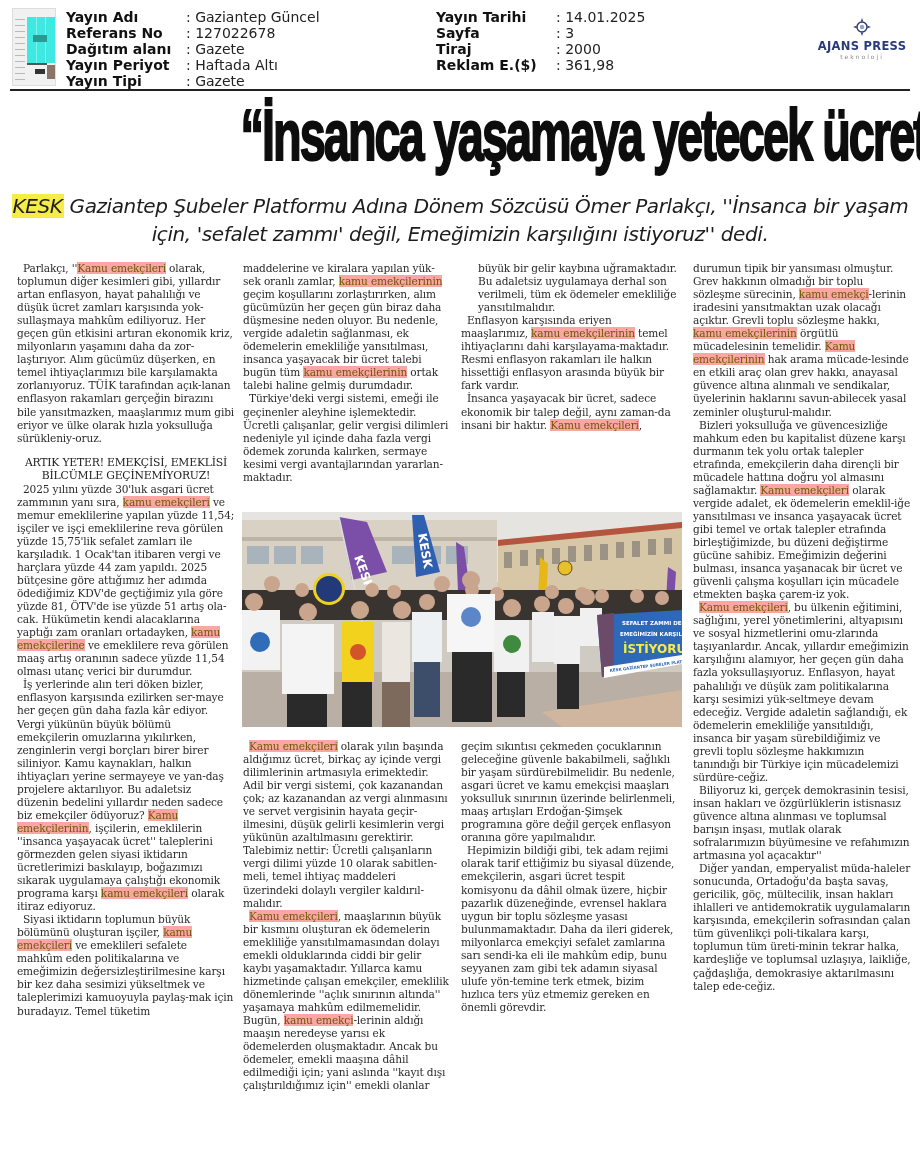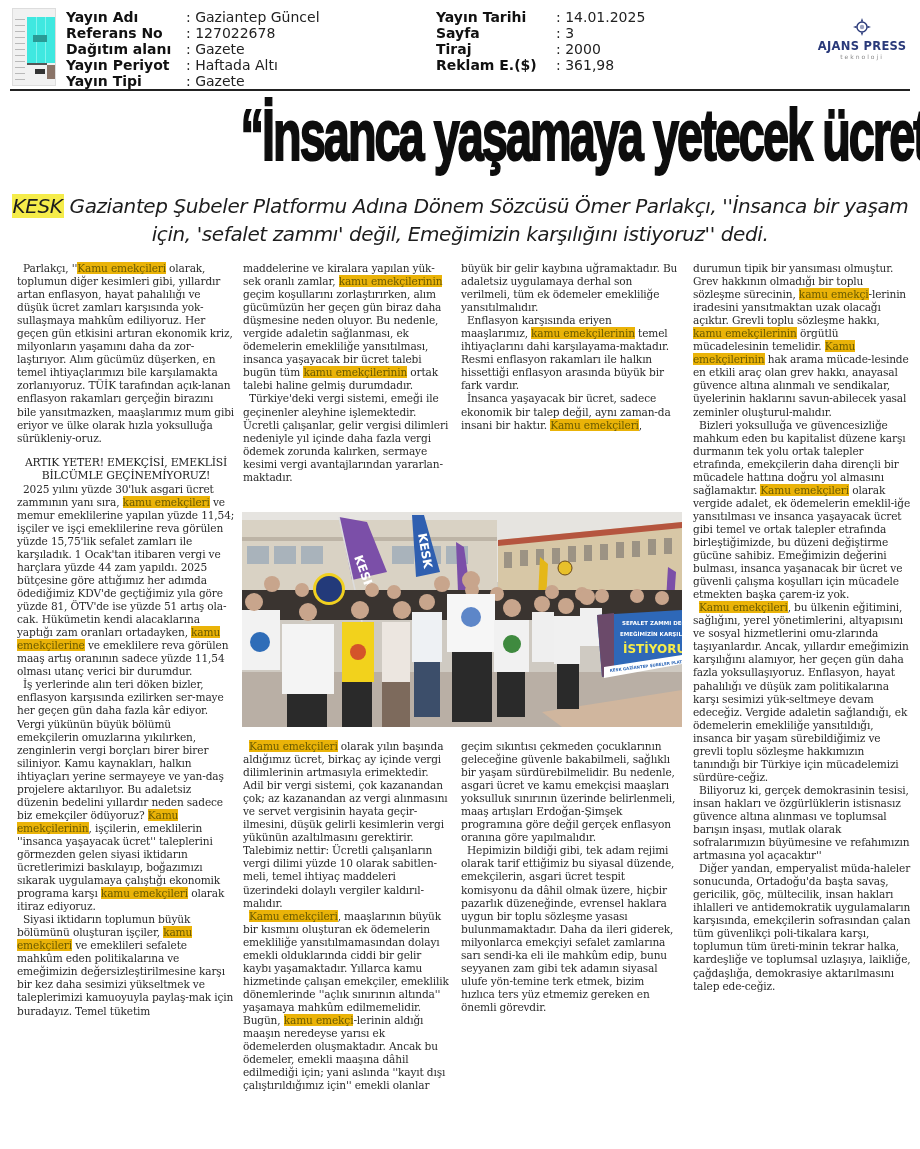--- a/index.html
+++ b/index.html
@@ -38,21 +38,21 @@
   .headline { position: absolute; left: 0; top: 94px; width: 920px; height: 92px; text-align: center; font-family: "Liberation Sans", sans-serif; font-weight: bold; font-size: 72px; color: #0d0d0d; letter-spacing: -3px; }
   .headline span { display: inline-block; transform: scaleX(0.65); transform-origin: center top; white-space: nowrap; line-height: 82px; -webkit-text-stroke: 2px #0d0d0d; }
 
   
   .deck { position: absolute; left: 0; top: 192px; width: 920px; text-align: center; font-family: "DejaVu Sans", sans-serif; font-style: italic; font-size: 20px; line-height: 28px; color: #1d1d1d; letter-spacing: -0.4px; }
   .deck .kesk { background: #f5ec4a; color: #1d1d1d; padding: 0 1px; }
 
   
   .col { position: absolute; font-size: 10.6px; line-height: 13.05px; color: #2b2b2b; text-align: left; letter-spacing: -0.15px; }
   .col p { text-indent: 6px; }
-  .col .hl { background: #eab308; color: #6b5b00; }
+  .col .hl { background: #fca5a5; color: #6b5b00; }
   .c1 { left: 17px; top: 262px; width: 218px; }
   .c2 { left: 243px; top: 262px; width: 208px; }
   .c3 { left: 461px; top: 262px; width: 218px; }
   .c4 { left: 693px; top: 262px; width: 218px; }
   .c2b { left: 243px; top: 740px; width: 208px; }
   .c3b { left: 461px; top: 740px; width: 218px; }
 
   .subhead { text-align: center; font-size: 10.8px; line-height: 13px; color: #1b1b1b; margin: 11px 0 1px 0; text-indent: 0 !important; letter-spacing: -0.2px; }
 
   
@@ -148,21 +148,21 @@
     <div class="subhead">ARTIK YETER! EMEKÇİSİ, EMEKLİSİ BİLCÜMLE GEÇİNEMİYORUZ!</div>
     <p>2025 yılını yüzde 30'luk asgari ücret zammının yanı sıra, <span class="hl">kamu emekçileri</span> ve memur emeklilerine yapılan yüzde 11,54; işçiler ve işçi emeklilerine reva görülen yüzde 15,75'lik sefalet zamları ile karşıladık. 1 Ocak'tan itibaren vergi ve harçlara yüzde 44 zam yapıldı. 2025 bütçesine göre attığımız her adımda ödediğimiz KDV'de geçtiğimiz yıla göre yüzde 81, ÖTV'de ise yüzde 51 artış ola-cak. Hükümetin kendi alacaklarına yaptığı zam oranları ortadayken, <span class="hl">kamu emekçilerine</span> ve emeklilere reva görülen maaş artış oranının sadece yüzde 11,54 olması utanç verici bir durumdur.</p>
     <p>İş yerlerinde alın teri döken bizler, enflasyon karşısında ezilirken ser-maye her geçen gün daha fazla kâr ediyor. Vergi yükünün büyük bölümü emekçilerin omuzlarına yıkılırken, zenginlerin vergi borçları birer birer siliniyor. Kamu kaynakları, halkın ihtiyaçları yerine sermayeye ve yan-daş projelere aktarılıyor. Bu adaletsiz düzenin bedelini yıllardır neden sadece biz emekçiler ödüyoruz? <span class="hl">Kamu emekçilerinin</span>, işçilerin, emeklilerin ''insanca yaşayacak ücret'' taleplerini görmezden gelen siyasi iktidarın ücretlerimizi baskılayıp, boğazımızı sıkarak uygulamaya çalıştığı ekonomik programa karşı <span class="hl">kamu emekçileri</span> olarak itiraz ediyoruz.</p>
     <p>Siyasi iktidarın toplumun büyük bölümünü oluşturan işçiler, <span class="hl">kamu emekçileri</span> ve emeklileri sefalete mahkûm eden politikalarına ve emeğimizin değersizleştirilmesine karşı bir kez daha sesimizi yükseltmek ve taleplerimizi kamuoyuyla paylaş-mak için buradayız. Temel tüketim</p>
   </div>
 <div class="col c2">
     <p style="text-indent: 0px;">maddelerine ve kiralara yapılan yük-sek oranlı zamlar, <span class="hl">kamu emekçilerinin</span> geçim koşullarını zorlaştırırken, alım gücümüzün her geçen gün biraz daha düşmesine neden oluyor. Bu nedenle, vergide adaletin sağlanması, ek ödemelerin emekliliğe yansıtılması, insanca yaşayacak bir ücret talebi bugün tüm <span class="hl">kamu emekçilerinin</span> ortak talebi haline gelmiş durumdadır.</p>
     <p>Türkiye'deki vergi sistemi, emeği ile geçinenler aleyhine işlemektedir. Ücretli çalışanlar, gelir vergisi dilimleri nedeniyle yıl içinde daha fazla vergi ödemek zorunda kalırken, sermaye kesimi vergi avantajlarından yararlan-maktadır.</p>
   </div>
 <div class="col c3">
-    <p style="text-indent: 0px;">büyük bir gelir kaybına uğramaktadır. Bu adaletsiz uygulamaya derhal son verilmeli, tüm ek ödemeler emekliliğe yansıtılmalıdır.</p>
+    <p style="text-indent: 0px; margin-left: 17px;">büyük bir gelir kaybına uğramaktadır. Bu adaletsiz uygulamaya derhal son verilmeli, tüm ek ödemeler emekliliğe yansıtılmalıdır.</p>
     <p>Enflasyon karşısında eriyen maaşlarımız, <span class="hl">kamu emekçilerinin</span> temel ihtiyaçlarını dahi karşılayama-maktadır. Resmi enflasyon rakamları ile halkın hissettiği enflasyon arasında büyük bir fark vardır.</p>
     <p>İnsanca yaşayacak bir ücret, sadece ekonomik bir talep değil, aynı zaman-da insani bir haktır. <span class="hl">Kamu emekçileri</span>,</p>
   </div>
 <div class="col c4">
     <p style="text-indent: 0px;">durumun tipik bir yansıması olmuştur. Grev hakkının olmadığı bir toplu sözleşme sürecinin, <span class="hl">kamu emekçi</span>-lerinin iradesini yansıtmaktan uzak olacağı açıktır. Grevli toplu sözleşme hakkı, <span class="hl">kamu emekçilerinin</span> örgütlü mücadelesinin temelidir. <span class="hl">Kamu emekçilerinin</span> hak arama mücade-lesinde en etkili araç olan grev hakkı, anayasal güvence altına alınmalı ve sendikalar, üyelerinin haklarını savun-abilecek yasal zeminler oluşturul-malıdır.</p>
     <p>Bizleri yoksulluğa ve güvencesizliğe mahkum eden bu kapitalist düzene karşı durmanın tek yolu ortak talepler etrafında, emekçilerin daha dirençli bir mücadele hattına doğru yol almasını sağlamaktır. <span class="hl">Kamu emekçileri</span> olarak vergide adalet, ek ödemelerin emeklil-iğe yansıtılması ve insanca yaşayacak ücret gibi temel ve ortak talepler etrafında birleştiğimizde, bu düzeni değiştirme gücüne sahibiz. Emeğimizin değerini bulması, insanca yaşanacak bir ücret ve güvenli çalışma koşulları için mücadele etmekten başka çarem-iz yok.</p>
     <p><span class="hl">Kamu emekçileri</span>, bu ülkenin eğitimini, sağlığını, yerel yönetimlerini, altyapısını ve sosyal hizmetlerini omu-zlarında taşıyanlardır. Ancak, yıllardır emeğimizin karşılığını alamıyor, her geçen gün daha fazla yoksullaşıyoruz. Enflasyon, hayat pahalılığı ve düşük zam politikalarına karşı sesimizi yük-seltmeye devam edeceğiz. Vergide adaletin sağlandığı, ek ödemelerin emekliliğe yansıtıldığı, insanca bir yaşam sürebildiğimiz ve grevli toplu sözleşme hakkımızın tanındığı bir Türkiye için mücadelemizi sürdüre-ceğiz.</p>
     <p>Biliyoruz ki, gerçek demokrasinin tesisi, insan hakları ve özgürlüklerin istisnasız güvence altına alınması ve toplumsal barışın inşası, mutlak olarak sofralarımızın büyümesine ve refahımızın artmasına yol açacaktır''</p>
     <p>Diğer yandan, emperyalist müda-haleler sonucunda, Ortadoğu'da başta savaş, gericilik, göç, mültecilik, insan hakları ihlalleri ve antidemokratik uygulamaların karşısında, emekçilerin sofrasından çalan tüm güvenlikçi poli-tikalara karşı, toplumun tüm üreti-minin tekrar halka, kardeşliğe ve toplumsal uzlaşıya, laikliğe, çağdaşlığa, demokrasiye aktarılmasını talep ede-ceğiz.</p>
   </div>

